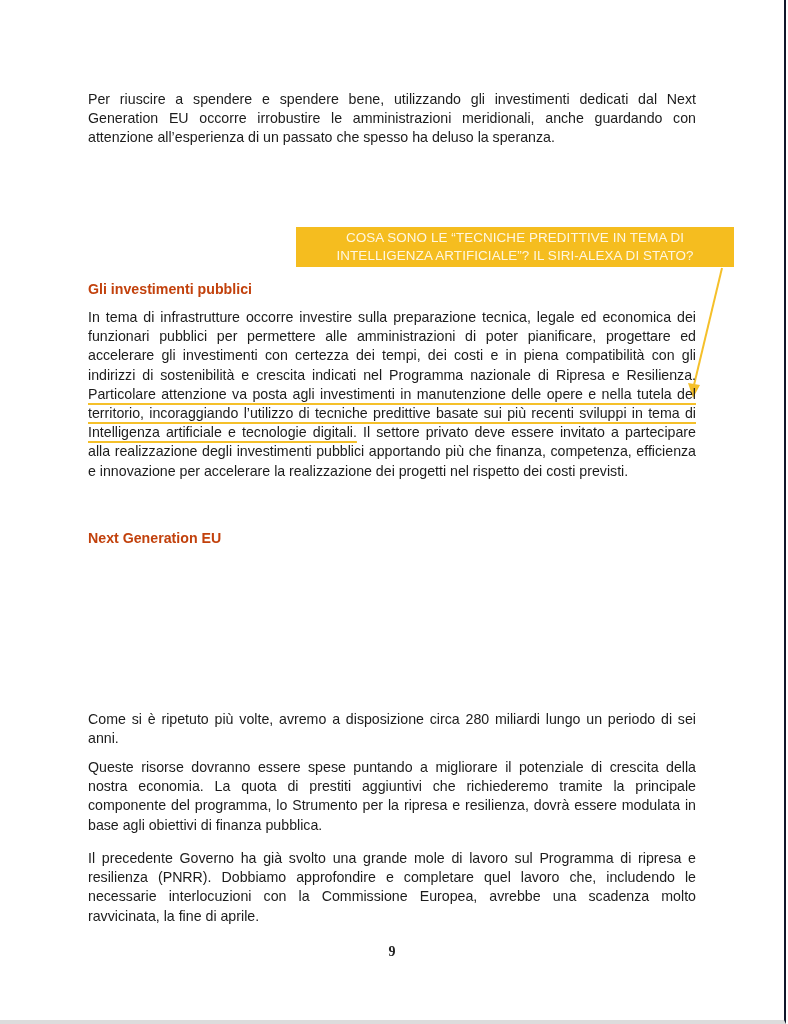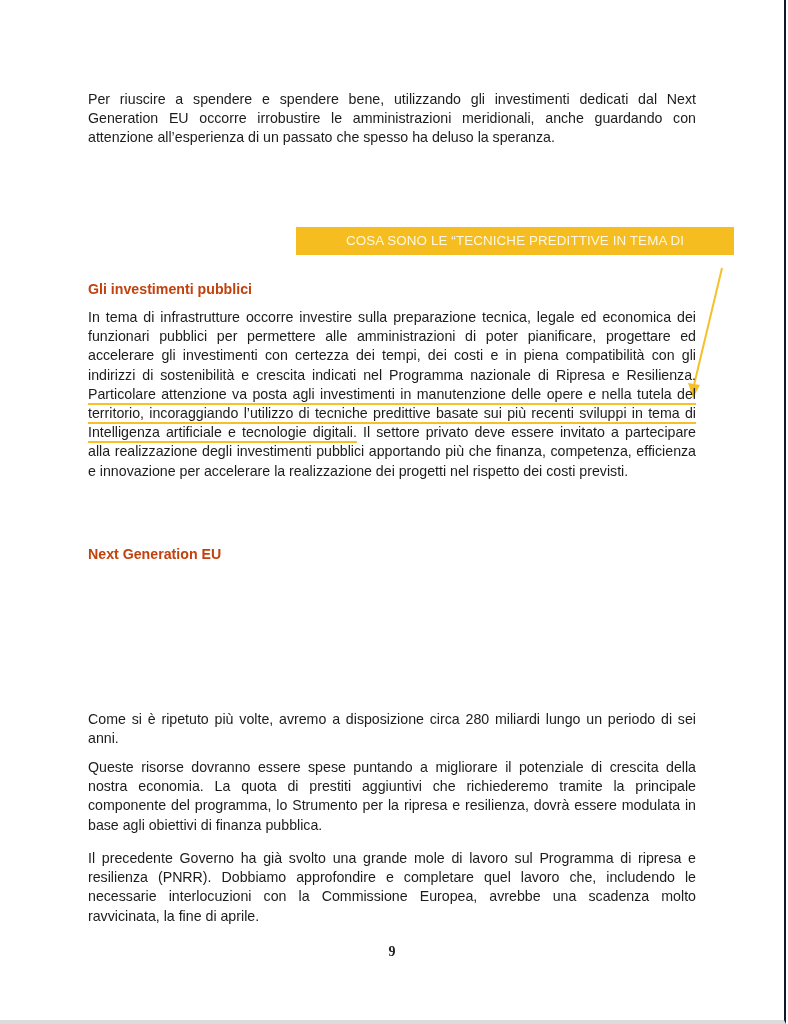--- a/index.html
+++ b/index.html
@@ -47,21 +47,21 @@
       text-decoration: underline;
       text-decoration-color: #f5c02a;
       text-decoration-thickness: 2px;
       text-underline-offset: 4px;
     }
     .callout {
       position: absolute;
       left: 296px;
       top: 227px;
       width: 438px;
-      height: 28px;
+      height: 40px;
       background: #f5bd1f;
       color: #fff7e0;
       font-size: 13.4px;
       line-height: 18px;
       text-align: center;
       display: flex;
       flex-direction: column;
       justify-content: center;
       letter-spacing: 0.1px;
     }
@@ -85,31 +85,32 @@
   </style>
 </head>
 <body>
 
 <div class="page">
 
   <p class="para" style="top:90px;">Per riuscire a spendere e spendere bene, utilizzando gli investimenti dedicati dal Next Generation EU occorre irrobustire le amministrazioni meridionali, anche guardando con attenzione all’esperienza di un passato che spesso ha deluso la speranza.</p>
 
   <div class="callout">
     <span>COSA SONO LE “TECNICHE PREDITTIVE IN TEMA DI</span>
+    <span>INTELLIGENZA ARTIFICIALE”? IL SIRI-ALEXA DI STATO?</span>
   </div>
 
   <svg class="arrow" width="788" height="1024">
     <line x1="722" y1="268" x2="694" y2="385" stroke="#f5c02a" stroke-width="2"></line>
     <polygon points="688,383 700,385 693,398" fill="#f5c02a"></polygon>
   </svg>
 
   <h3 class="heading" style="top:281px;">Gli investimenti pubblici</h3>
 
   <p class="para" style="top:308px;"><span>In tema di infrastrutture occorre investire sulla preparazione tecnica, legale ed economica dei funzionari pubblici per permettere alle amministrazioni di poter pianificare, progettare ed accelerare gli investimenti con certezza dei tempi, dei costi e in piena compatibilità con gli indirizzi di sostenibilità e crescita indicati nel Programma nazionale di Ripresa e Resilienza. </span><span class="ul">Particolare attenzione va posta agli investimenti in manutenzione delle opere e nella tutela del territorio, incoraggiando l’utilizzo di tecniche predittive basate sui più recenti sviluppi in tema di Intelligenza artificiale e tecnologie digitali.</span><span> Il settore privato deve essere invitato a partecipare alla realizzazione degli investimenti pubblici apportando più che finanza, competenza, efficienza e innovazione per accelerare la realizzazione dei progetti nel rispetto dei costi previsti.</span></p>
 
-  <h3 class="heading" style="top:546px;text-align:right;">Next Generation EU</h3>
+  <h3 class="heading" style="top:530px;text-align:right;">Next Generation EU</h3>
 
   <p class="para" style="top:710px;">Come si è ripetuto più volte, avremo a disposizione circa 280 miliardi lungo un periodo di sei anni.</p>
   <p class="para" style="top:758px;">Queste risorse dovranno essere spese puntando a migliorare il potenziale di crescita della nostra economia. La quota di prestiti aggiuntivi che richiederemo tramite la principale componente del programma, lo Strumento per la ripresa e resilienza, dovrà essere modulata in base agli obiettivi di finanza pubblica.</p>
   <p class="para" style="top:849px;">Il precedente Governo ha già svolto una grande mole di lavoro sul Programma di ripresa e resilienza (PNRR). Dobbiamo approfondire e completare quel lavoro che, includendo le necessarie interlocuzioni con la Commissione Europea, avrebbe una scadenza molto ravvicinata, la fine di aprile.</p>
 
   <div class="page-number">9</div>
 </div>
 
 </body></html>

